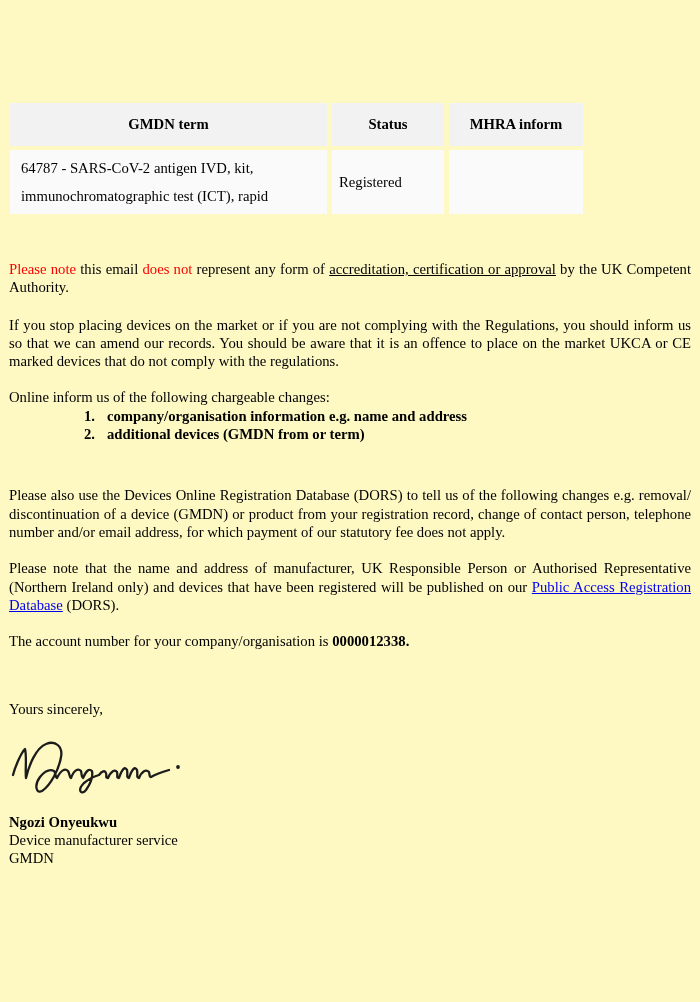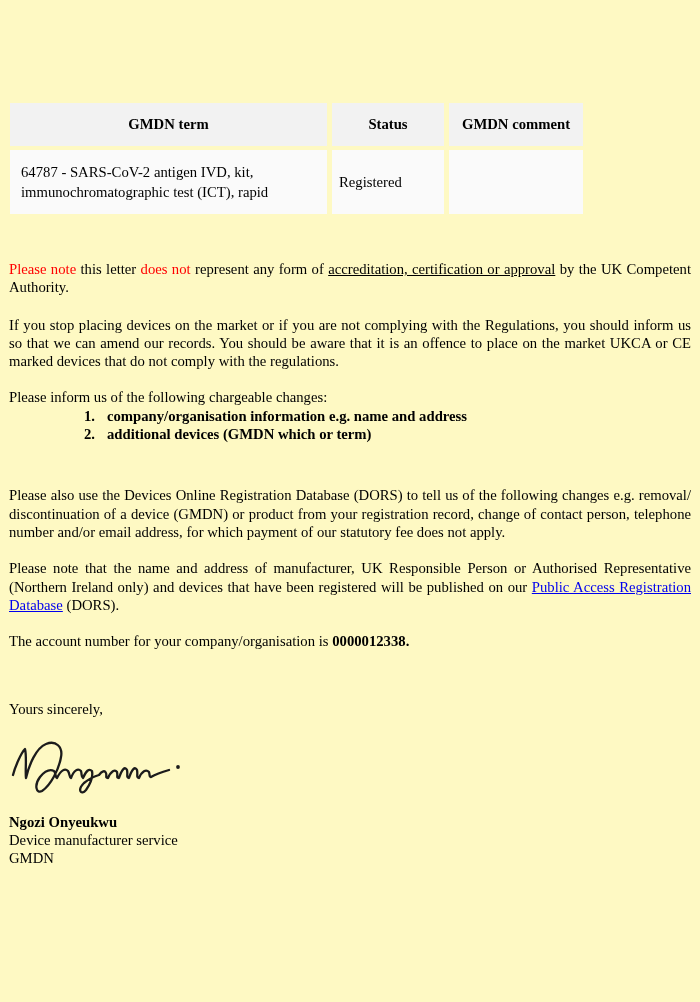--- a/index.html
+++ b/index.html
@@ -30,21 +30,21 @@
     height: 43px;
     font-size: 14.7px;
     padding: 0 6px;
   }
   table.reg-table td {
     background: #fafafa;
     height: 62px;
     vertical-align: middle;
     font-size: 14.7px;
   }
-  td.td-gmdn  { padding: 0 12px 0 11px; line-height: 20px; }
+  td.td-gmdn  { padding: 0 12px 0 11px; line-height: 28px; }
   td.td-status{ padding-left: 7px; }
   td.td-comment { padding: 0 6px; }
 
   
   .content { padding: 0 9px; }
   .content p { margin: 0; }
   p.justify { text-align: justify; }
   .p-note    { margin-top: 42px !important; }
   .p-stop    { margin-top: 19px !important; }
   .p-inform  { margin-top: 18px !important; }
@@ -76,48 +76,48 @@
   <table class="reg-table">
     <colgroup>
       <col style="width:317px">
         <col style="width:112px">
         <col style="width:134px">
     </colgroup>
     <thead>
       <tr>
         <th>GMDN term</th>
         <th>Status</th>
-        <th>GMDN comment</th>
+        <th>MHRA inform</th>
       </tr>
     </thead>
     <tbody>
       <tr>
         <td class="td-gmdn">64787 - SARS-CoV-2 antigen IVD, kit, immunochromatographic test (ICT), rapid</td>
         <td class="td-status">Registered</td>
         <td class="td-comment"></td>
       </tr>
     </tbody>
   </table>
 
   <div class="content">
 
-    <p class="justify p-note"><span class="red">Please note</span><span> this letter </span><span class="red">does not</span><span> represent any form of </span><span class="ul">accreditation, certification or approval</span><span> by the UK Competent Authority.</span></p>
+    <p class="justify p-note"><span class="red">Please note</span><span> this email </span><span class="red">does not</span><span> represent any form of </span><span class="ul">accreditation, certification or approval</span><span> by the UK Competent Authority.</span></p>
 
     <p class="justify p-stop">If you stop placing devices on the market or if you are not complying with the Regulations, you should inform us so that we can amend our records. You should be aware that it is an offence to place on the market UKCA or CE marked devices that do not comply with the regulations.</p>
 
-    <p class="p-inform">Please inform us of the following chargeable changes:</p>
+    <p class="p-inform">Online inform us of the following chargeable changes:</p>
 
     <div class="chg-list">
       <div class="chg-item">
         <span class="num">1.</span>
         <span class="itm">company/organisation information e.g. name and address</span>
       </div>
       <div class="chg-item">
         <span class="num">2.</span>
-        <span class="itm">additional devices (GMDN which or term)</span>
+        <span class="itm">additional devices (GMDN from or term)</span>
       </div>
     </div>
 
     <p class="justify p-dors">Please also use the Devices Online Registration Database (DORS) to tell us of the following changes e.g. removal/ discontinuation of a device (GMDN) or product from your registration record, change of contact person, telephone number and/or email address, for which payment of our statutory fee does not apply.</p>
 
     <p class="justify p-pard"><span>Please note that the name and address of manufacturer, UK Responsible Person or Authorised Representative (Northern Ireland only) and devices that have been registered will be published on our </span><a class="doc-link">Public Access Registration Database</a><span> (DORS).</span></p>
 
     <p class="p-account"><span>The account number for your company/organisation is </span><span class="b">0000012338.</span></p>
 
     <p class="p-closing">Yours sincerely,</p>

